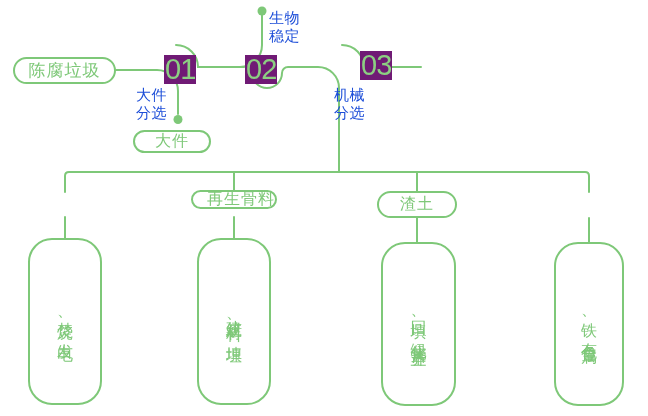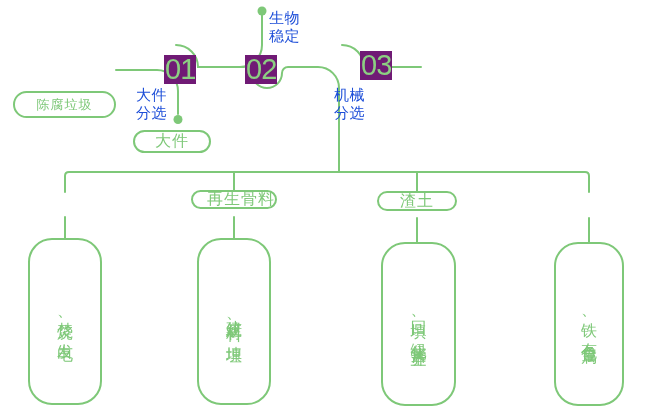--- a/index.html
+++ b/index.html
@@ -9,21 +9,21 @@
     position:relative;
   }
   .stage{position:absolute;left:0;top:0;width:648px;height:416px;}
   svg.wires{position:absolute;left:0;top:0;}
   .pill{
     position:absolute;box-sizing:border-box;
     border:2px solid #7ec878;border-radius:16px;
     color:#7ec878;display:flex;align-items:center;justify-content:center;
     font-size:16px;letter-spacing:1px;background:#fff;white-space:nowrap;
   }
-  .pill.src{font-size:13px;margin-top:34px;}
+  .pill.src{font-size:17px;}
   .num{
     position:absolute;color:#8ccf82;font-size:29px;font-weight:300;
     letter-spacing:-1px;line-height:1;background:#701a75;padding:0 1px;
   }
   .steplabel{
     position:absolute;color:#1d4ed8;font-size:15px;line-height:1.22;
     white-space:pre-line;letter-spacing:0.5px;
   }
   .resultbox{
     position:absolute;box-sizing:border-box;
@@ -80,21 +80,21 @@
   <div class="steplabel" style="left:334px;top:86px;">机械
 分选</div>
 
   <div class="pill" style="left:133px;top:130px;width:78px;height:23px;border-radius:12px;">
     <span>大件</span>
   </div>
 
   <div class="pill" style="left:191px;top:190px;width:86px;height:19px;justify-content:flex-end;">
     <span>再生骨料</span>
   </div>
-  <div class="pill" style="left:377px;top:191px;width:80px;height:20px;">
+  <div class="pill" style="left:377px;top:191px;width:80px;height:27px;">
     <span>渣土</span>
   </div>
 
   <div class="resultbox" style="left:28px;top:238px;width:74px;height:167px;">
     <span class="vtext">焚烧、发电</span>
   </div>
   <div class="resultbox" style="left:197px;top:238px;width:74px;height:167px;">
     <span class="vtext">建筑材料、填埋</span>
   </div>
   <div class="resultbox" style="left:381px;top:242px;width:75px;height:164px;">

